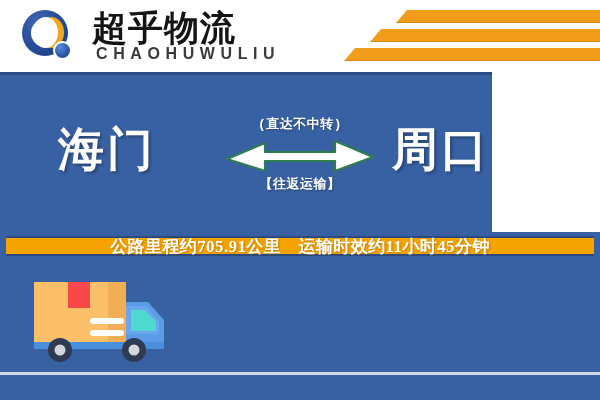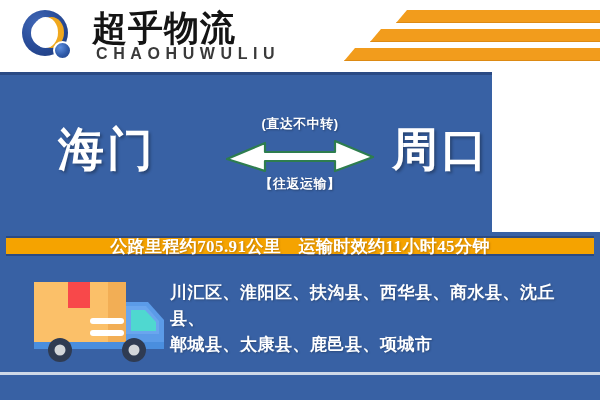--- a/index.html
+++ b/index.html
@@ -132,21 +132,21 @@
     position: absolute;
     left: 216px; top: 38px;
     width: 168px; height: 110px;
     text-align: center;
   }
   .arrow-top-label, .arrow-bottom-label {
     color: #ffffff;
     font-size: 13px;
     font-weight: bold;
     letter-spacing: 0.5px;
-    font-family: Liberation Sans, sans-serif;
+    font-family: Liberation Mono, monospace;
     text-shadow: 1px 1px 2px rgba(0,0,0,0.30);
     white-space: nowrap;
   }
   .arrow-top-label { margin-top: 2px; }
   .arrow-bottom-label { }
   .arrow-svg { display: block; margin: 4px auto 0; }
 
   
   .infobar-wrap {
     position: absolute;
@@ -277,22 +277,18 @@
       <path d="M101,34 L115,34 L126,46 L126,55 L101,55 Z" fill="#4fd8d0"></path>
 
       <rect x="4" y="66" width="130" height="7" fill="#4a8ede"></rect>
 
       <circle cx="30" cy="74" r="12" fill="#2f3b52"></circle>
       <circle cx="30" cy="74" r="5.5" fill="#d3d6da"></circle>
       <circle cx="104" cy="74" r="12" fill="#2f3b52"></circle>
       <circle cx="104" cy="74" r="5.5" fill="#d3d6da"></circle>
     </svg>
 
-    <div class="regions">
-      <div>川汇区、淮阳区、扶沟县、西华县、商水县、沈丘县、</div>
-      <div>郸城县、太康县、鹿邑县、项城市</div>
-    </div>
   </div>
 
   <div class="divider"></div>
   <div class="footer-strip"></div>
 
 </div>
 
 </body></html>

